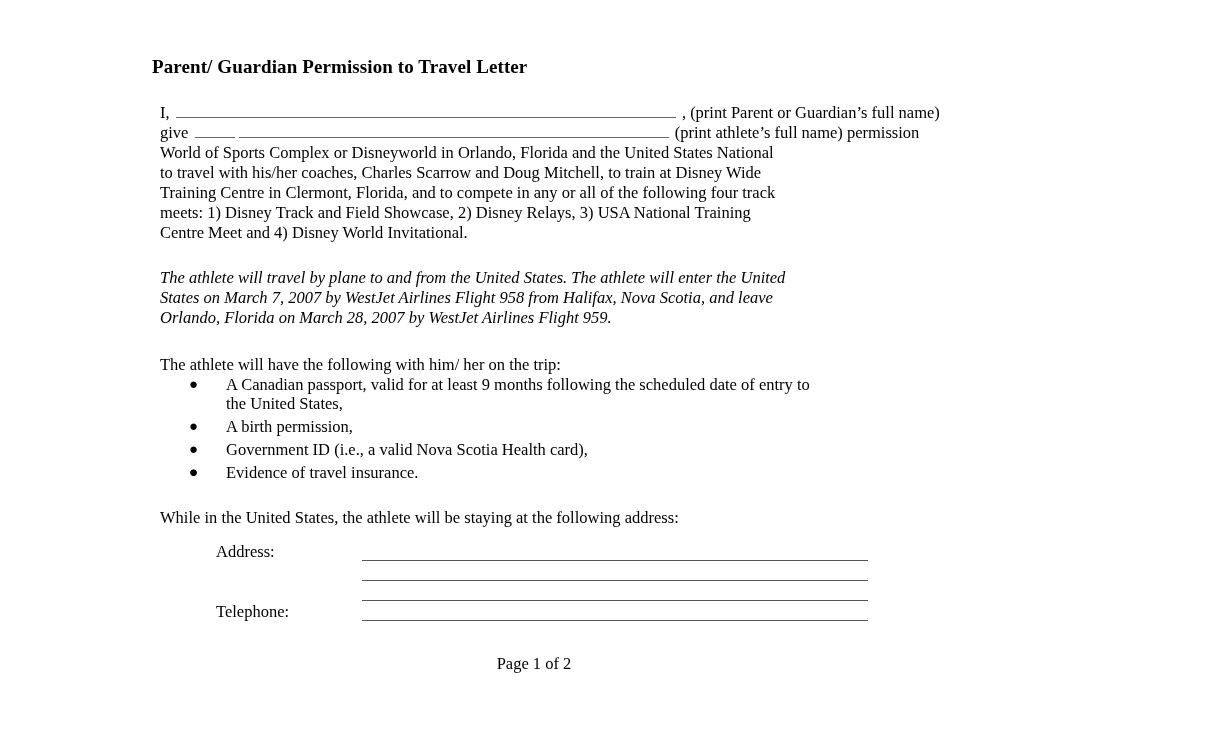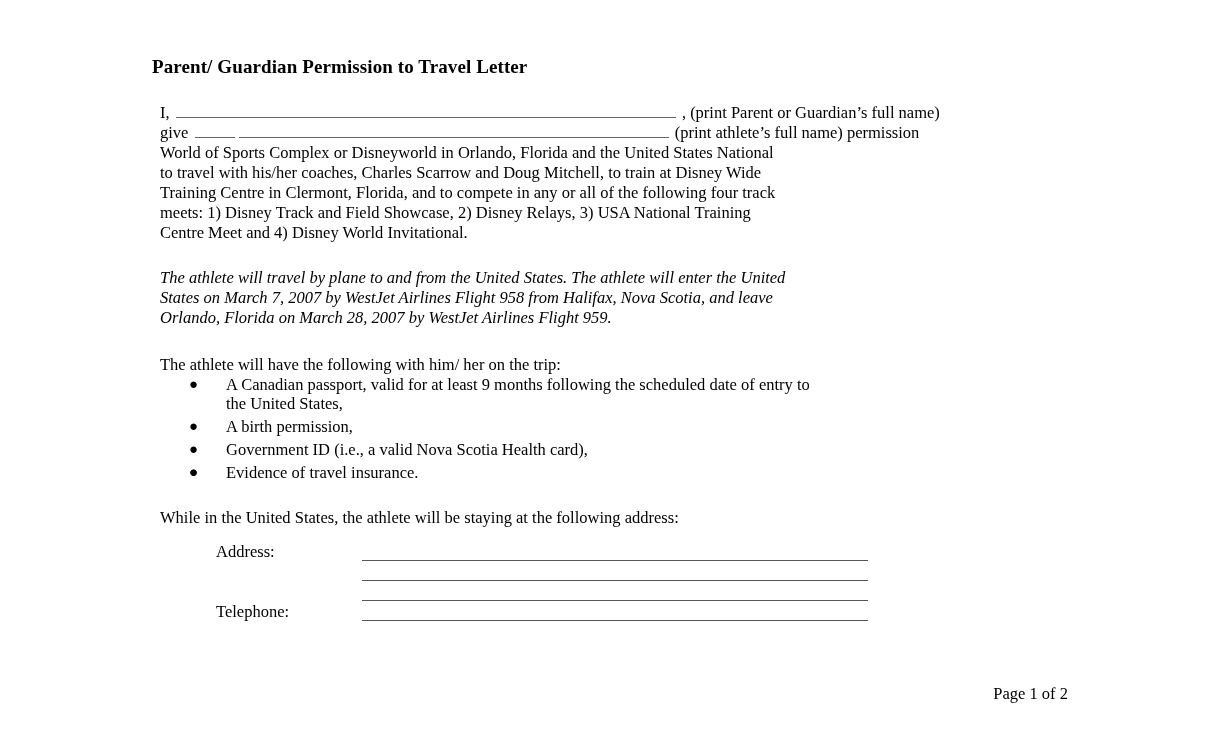--- a/index.html
+++ b/index.html
@@ -104,23 +104,23 @@
     left: 210px;
     width: 506px;
     bottom: 1px;
     border-bottom: 1px solid #555555;
     height: 0;
   }
 
   .page-footer {
     position: absolute;
     left: 0;
-    top: 684px;
+    top: 654px;
     width: 1068px;
-    text-align: right;
+    text-align: center;
     font-size: 16.5px;
   }
 </style>
 </head>
 <body>
 
 <div class="page">
 
   <div class="doc-title">Parent/ Guardian Permission to Travel Letter</div>
 

